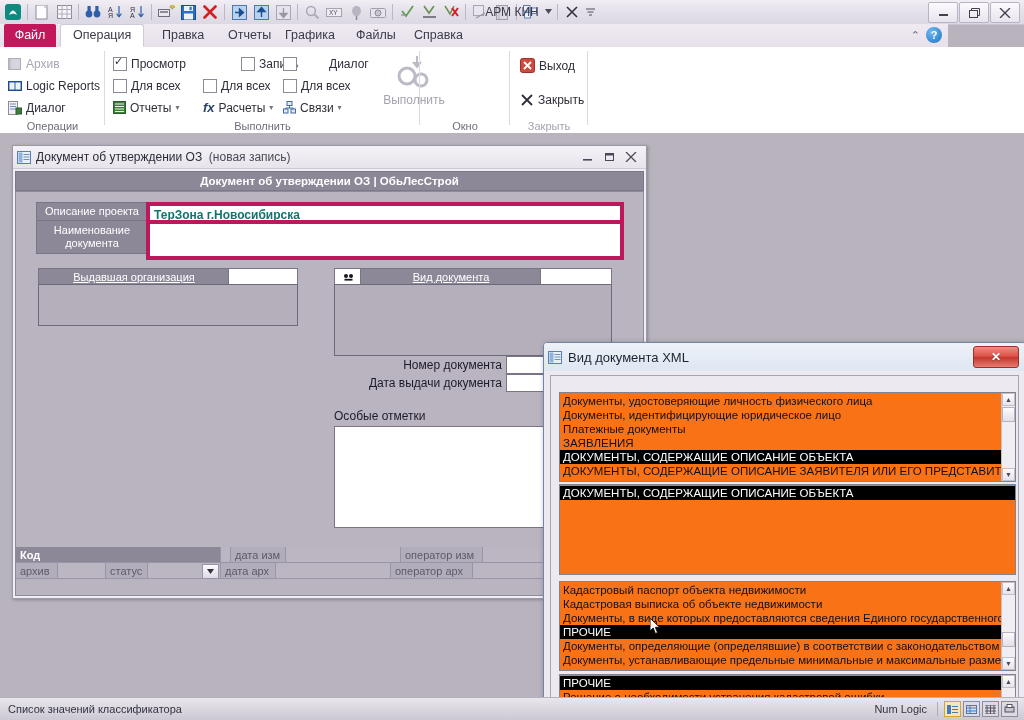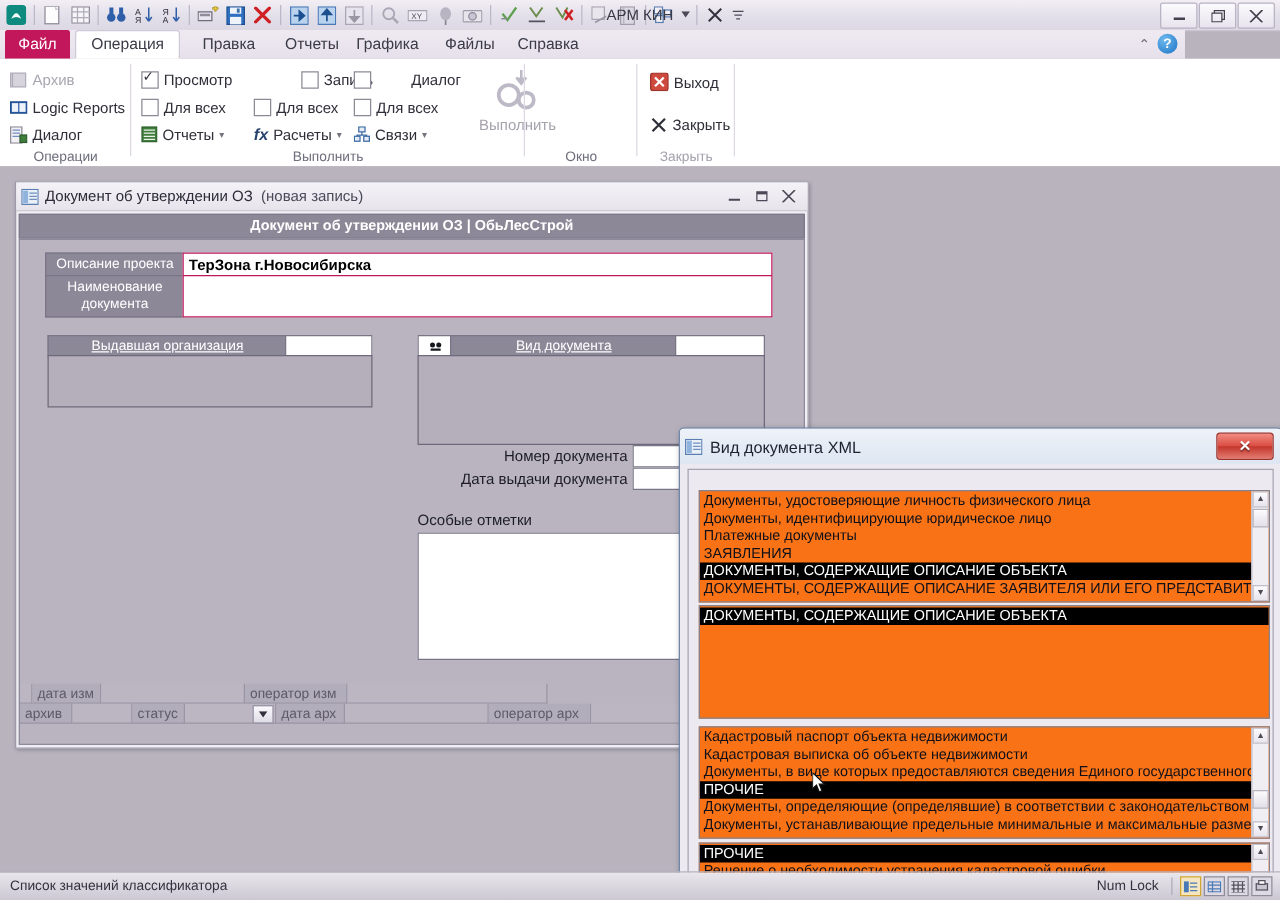--- a/index.html
+++ b/index.html
@@ -153,22 +153,22 @@
   .formbody {
     position: absolute; left: 2px; top: 45px; right: 2px; bottom: 2px;
     background: #b9b4c0; border: 1px solid #8f8a9b;
   }
   .fieldlabel {
     background: #8d8898; color: #fff; font-size: 11px;
     display: flex; align-items: center; justify-content: center;
     border: 1px solid #7a7586; text-align: center; line-height: 1.15;
   }
   .fieldinput {
-    background: #fff; border: 1px solid #be185d;
-    font-size: 12px; font-weight: bold; color: #000000;
+    background: #fff; border: 4px solid #be185d;
+    font-size: 12px; font-weight: bold; color: #0f766e;
     display: flex; align-items: center; padding-left: 4px;
   }
   .grouphdr {
     background: #8d8898; color: #fff; font-size: 11px;
     display: flex; align-items: center; justify-content: center;
     text-decoration: underline; border: 1px solid #7a7586;
   }
   .listpane {
     background: #b4afbb; border: 1px solid #6f6a7b;
   }
@@ -639,20 +639,21 @@
         <div class="plainlabel" style="position:absolute;left:318px;top:166px;width:168px;text-align:right;">Номер документа</div>
         <div class="whitebox" style="position:absolute;left:490px;top:164px;width:104px;height:16px;"></div>
 
         <div class="plainlabel" style="position:absolute;left:318px;top:184px;width:168px;text-align:right;">Дата выдачи документа</div>
         <div class="whitebox" style="position:absolute;left:490px;top:182px;width:104px;height:16px;"></div>
 
         <div class="plainlabel" style="position:absolute;left:318px;top:217px;">Особые отметки</div>
         <div class="whitebox" style="position:absolute;left:318px;top:234px;width:276px;height:100px;"></div>
 
         <div class="gridrow" style="top:355px;width:100%;">
+          <div class="gcell hdr" style="width:205px;">Код</div>
           <div class="gcell val" style="width:10px;"></div>
           <div class="gcell lbl" style="width:55px;">дата изм</div>
           <div class="gcell val" style="width:115px;"></div>
           <div class="gcell lbl" style="width:82px;">оператор изм</div>
           <div class="gcell val" style="width:160px;"></div>
         </div>
         <div class="gridrow" style="top:371px;width:100%;">
           <div class="gcell lbl" style="width:42px;">архив</div>
           <div class="gcell val" style="width:48px;"></div>
           <div class="gcell lbl" style="width:42px;">статус</div>
@@ -741,21 +742,21 @@
     </div>
 
     <svg class="cursor-arrow" style="left:650px;top:485px;" width="12" height="18" viewBox="0 0 12 18">
       <path d="M0 0 L0 13 L3.2 10 L5.4 15.5 L7.6 14.6 L5.4 9.3 L9.6 9.3 Z" fill="#fff" stroke="#111" stroke-width="1"></path>
     </svg>
   </div>
 
   <div class="statusbar">
     <span class="sl">Список значений классификатора</span>
     <span class="sr">
-      <span style="font-size:11px;color:#33333f;margin-right:6px;">Num Lock</span>
+      <span style="font-size:11px;color:#33333f;margin-right:6px;">Num Logic</span>
       <span class="sdiv"></span>
       <span class="viewicon on">
         <svg width="11" height="9" viewBox="0 0 11 9">
             <rect x="0" y="0" width="4" height="9" fill="#4a7ab5"></rect>
             <path d="M5 1.5h6M5 4.5h6M5 7.5h6" stroke="#4a7ab5"></path>
           </svg>
       </span>
       <span class="viewicon">
         <svg width="11" height="9" viewBox="0 0 11 9">
             <rect x="0.5" y="0.5" width="10" height="8" fill="none" stroke="#4a7ab5"></rect>

